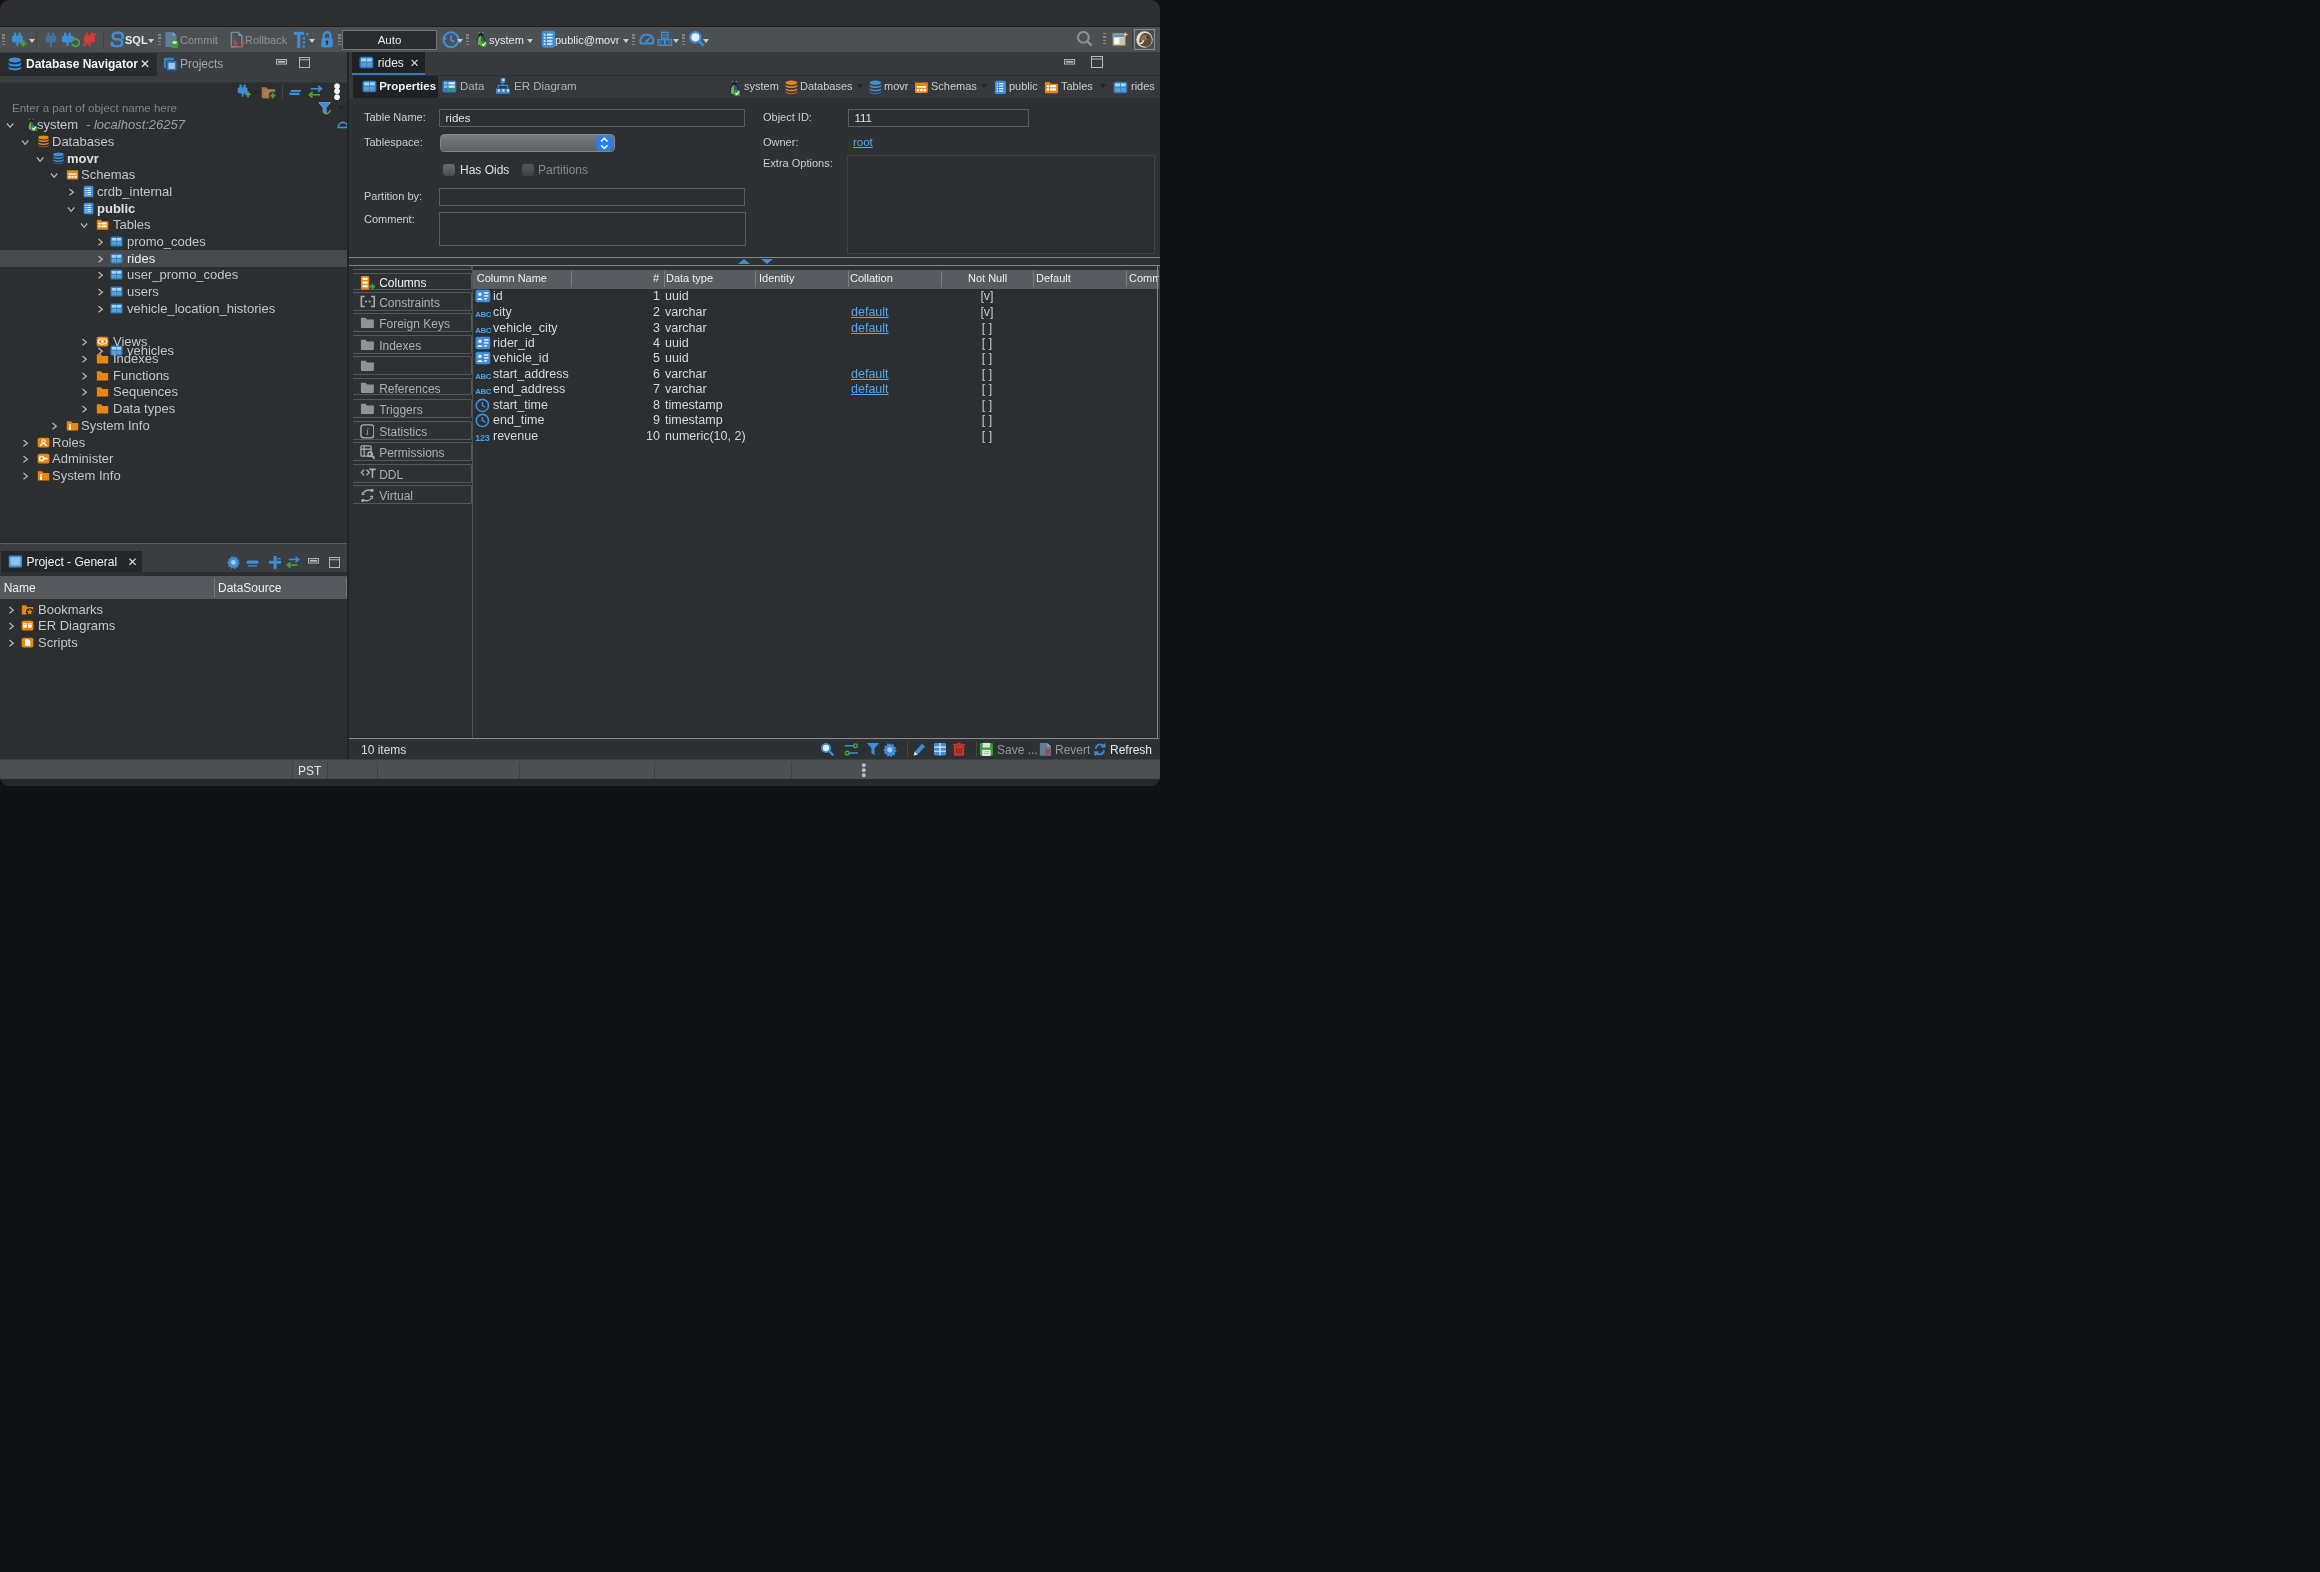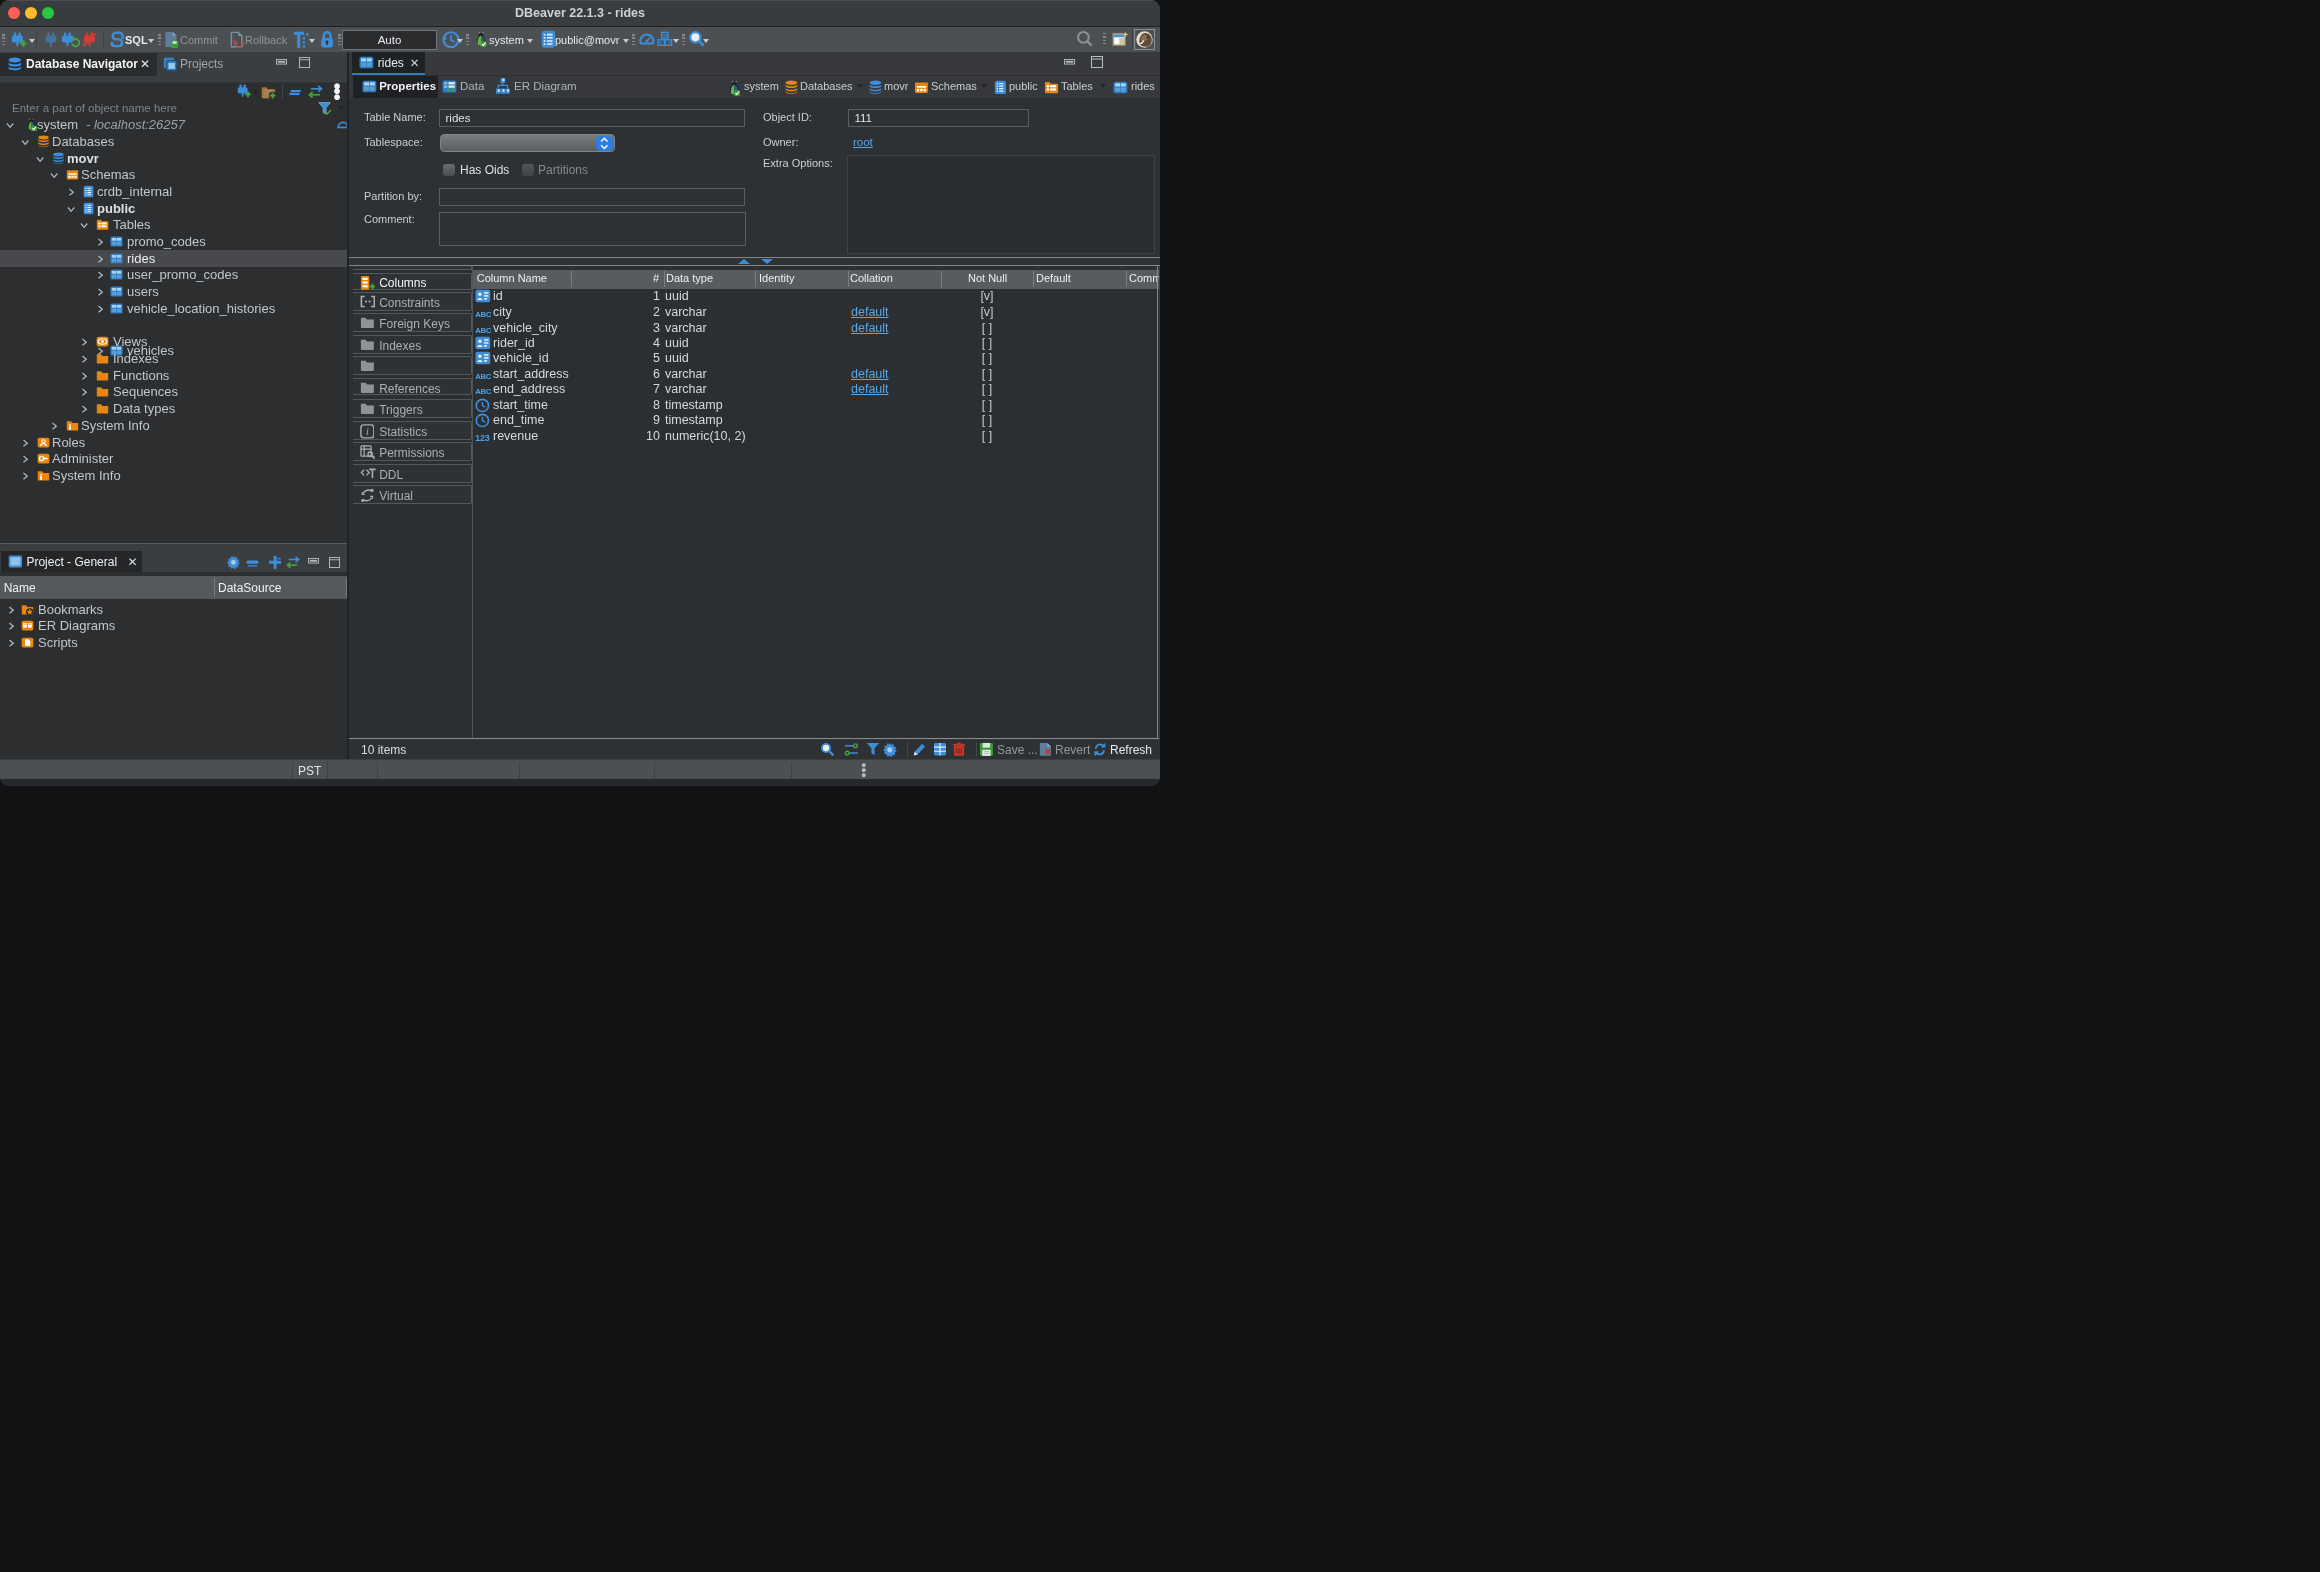--- a/index.html
+++ b/index.html
@@ -37,26 +37,20 @@
 
 .statusbar{position:absolute;left:0;top:759px;width:100%;height:21px;background:#4d5053;border-top:0.9px solid #3c3f42;}
 .sbsep{position:absolute;top:1.8px;width:0.9px;height:17.5px;background:#3f4245;}
 .sbtxt{position:absolute;top:3.7px;font-size:12px;color:#e3e5e7;}
 .winbottom{position:absolute;left:0;top:779px;width:100%;height:7px;background:#26282b;border-radius:0 0 9.2px 9.2px;}
 svg{display:block;}
 .link{color:#57a7ea;text-decoration:underline;}
 </style></head>
 <body>
 <div class="win">
-  <div class="titlebar">
-    <div class="light" style="left:7.6px;background:#ff5f57;"></div>
-    <div class="light" style="left:25px;background:#febc2e;"></div>
-    <div class="light" style="left:42px;background:#28c840;"></div>
-    <div class="title">DBeaver 22.1.3 - rides</div>
-  </div>
   <div class="toolbar" id="toolbar">
     <div class="grip" style="left:2.3px;"></div>
     <span class="ticn" style="left:10px;">
         <svg width="17.5" height="17.5" viewBox="0 0 19 19">
           <g fill="#3d8dd8">
             <rect x="4.2" y="0.5" width="2.6" height="4.5" rx="1"></rect>
             <rect x="9.2" y="0.5" width="2.6" height="4.5" rx="1"></rect>
             <rect x="2" y="3.8" width="12" height="7.6" rx="2.4"></rect>
             <rect x="6.9" y="10" width="2.2" height="5.5" rx="1"></rect>
           </g>

